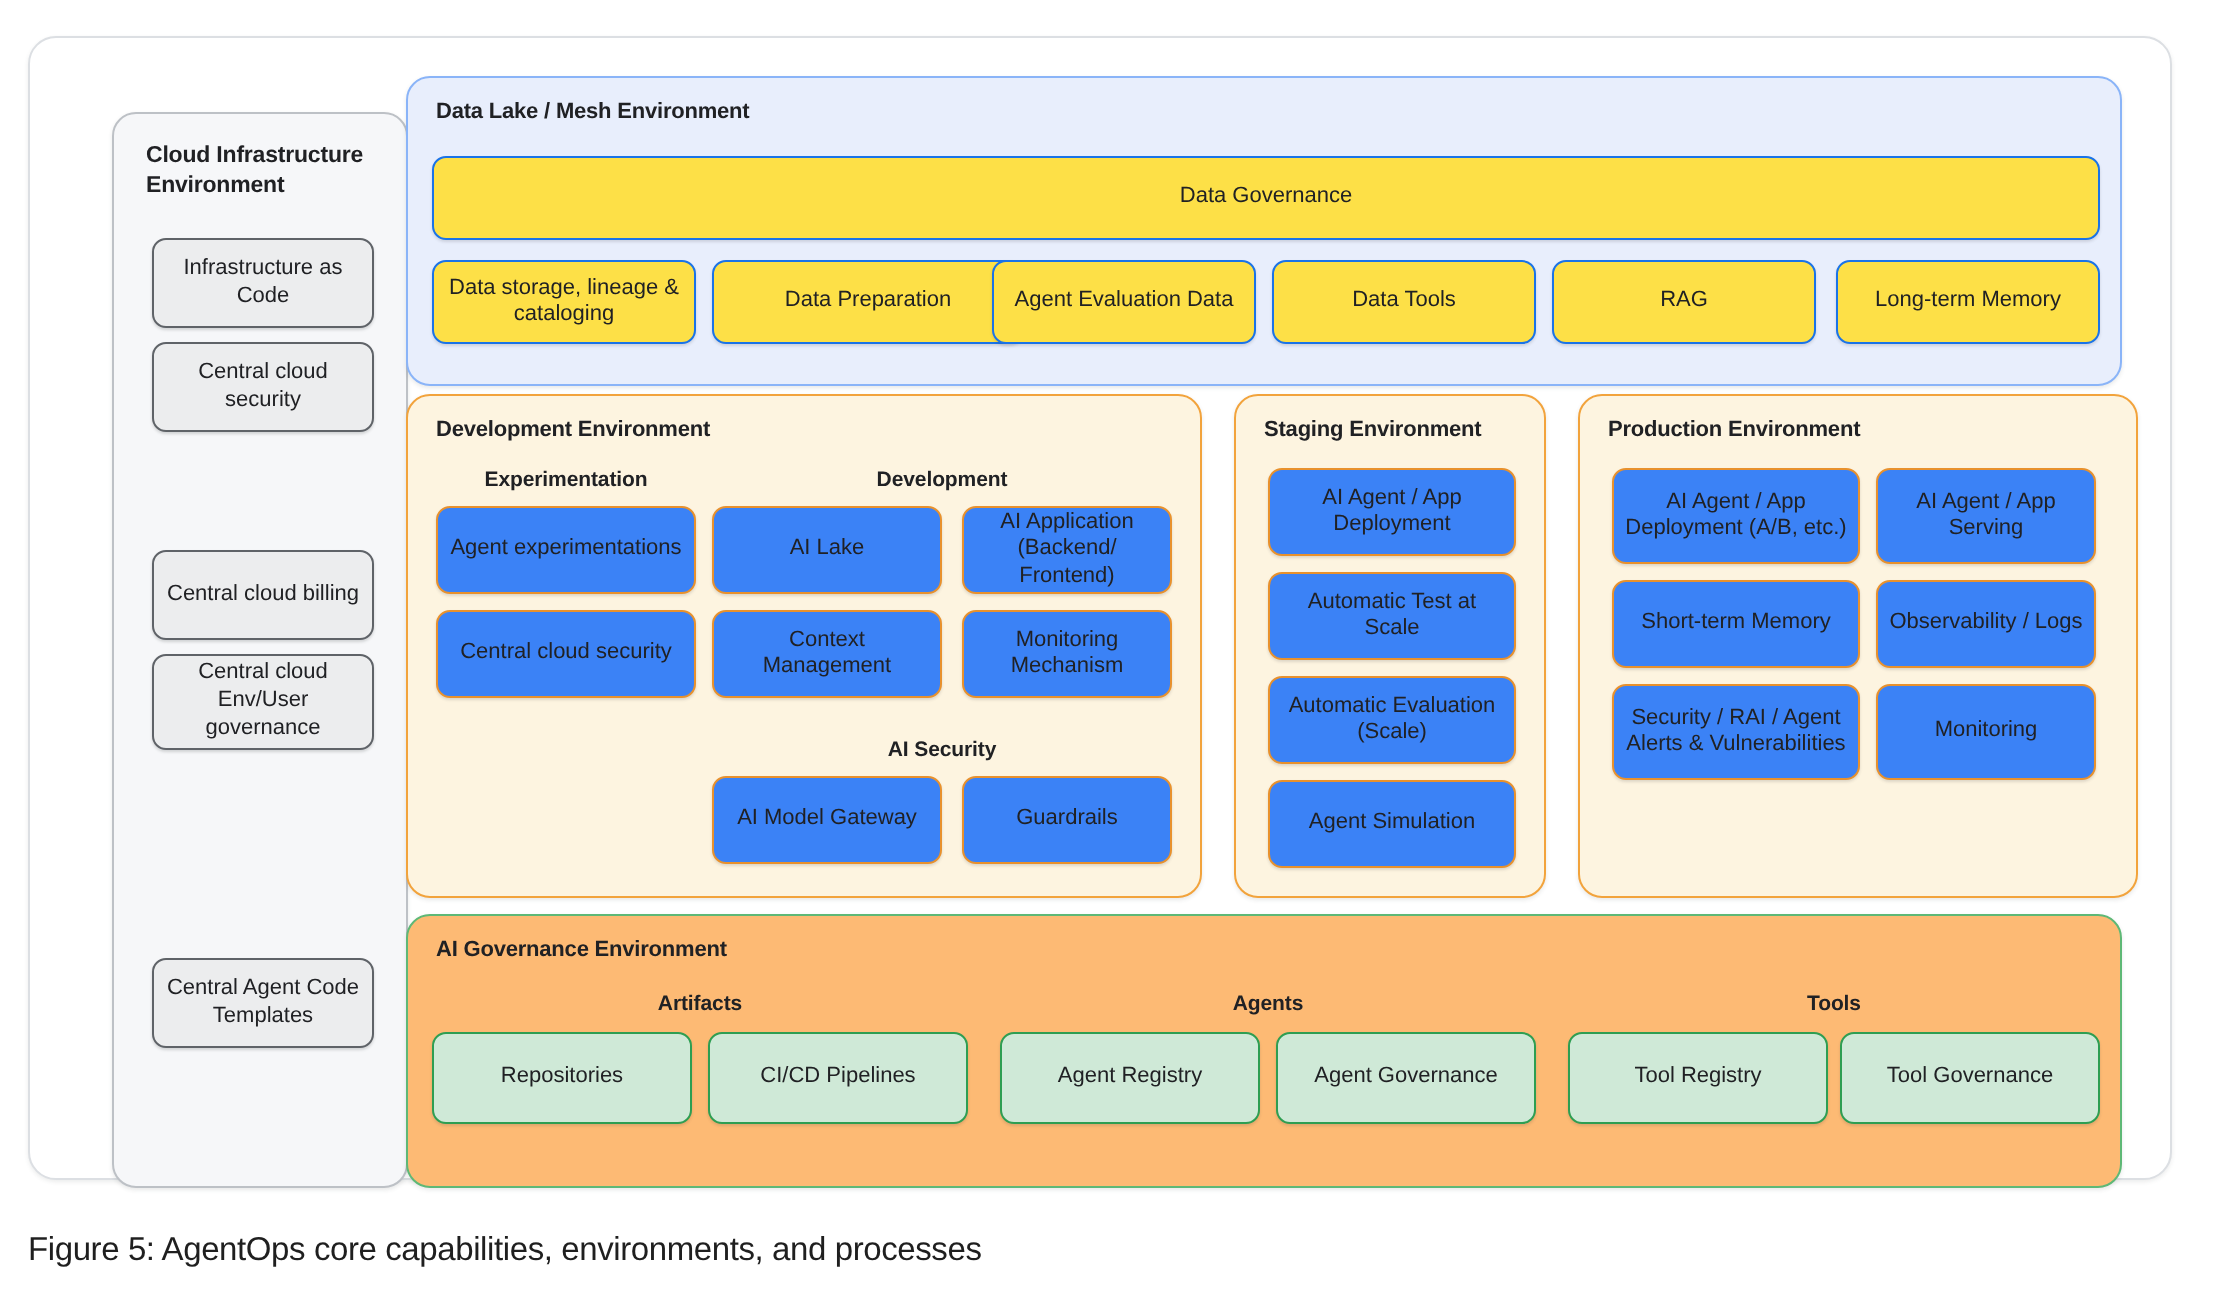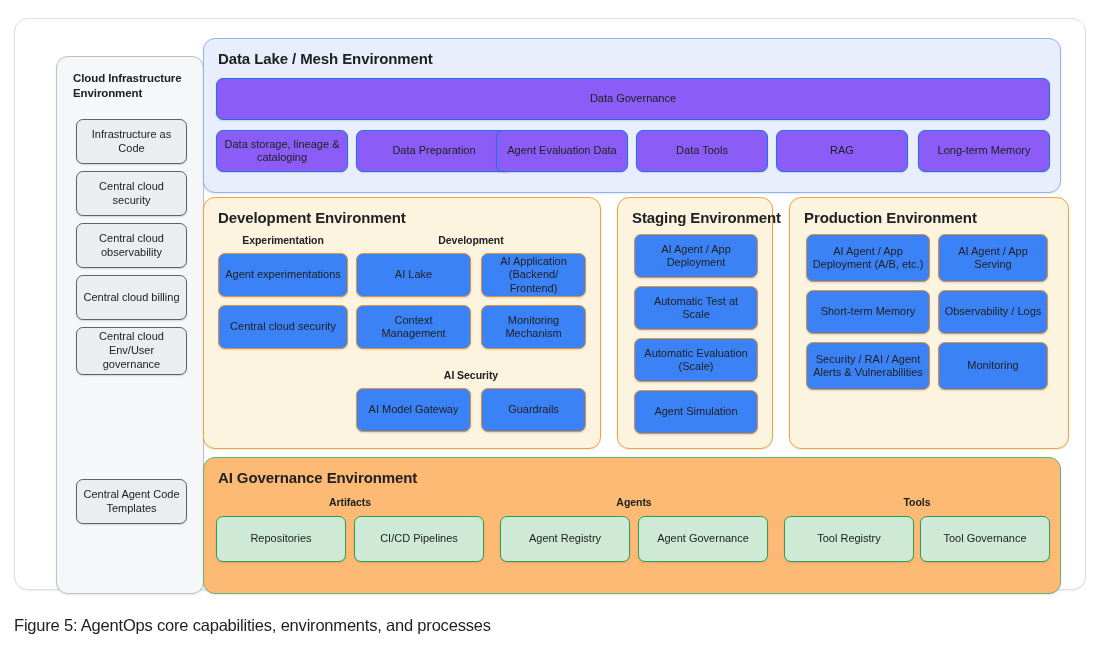--- a/index.html
+++ b/index.html
@@ -74,21 +74,21 @@
   .panel {
     position: absolute;
     border-radius: 12px;
     box-sizing: border-box;
     box-shadow: 0 1px 2px rgba(60,64,67,0.12);
   }
   .panel-title {
     position: absolute;
     left: 14px;
     top: 11px;
-    font-size: 15px;
+    font-size: 11px;
     font-weight: bold;
     letter-spacing: -0.1px;
     white-space: nowrap;
   }
   .group-label {
     position: absolute;
     font-size: 10.5px;
     font-weight: bold;
     text-align: center;
     letter-spacing: -0.05px;
@@ -106,21 +106,21 @@
     border-radius: 7px;
     display: flex;
     align-items: center;
     justify-content: center;
     text-align: center;
     font-size: 11px;
     line-height: 1.22;
     padding: 2px 5px;
     box-shadow: 0 1px 1.5px rgba(60,64,67,0.16);
   }
-  .node-blue  { background: #8b5cf6; border: 1.4px solid #1a73e8; }
+  .node-blue  { background: #fde047; border: 1.4px solid #1a73e8; }
   .node-amber { background: #3b82f6; border: 1.4px solid #e8912d; }
   .node-green { background: #cfe9d7; border: 1.4px solid #2e9e52; }
 
   
   .caption {
     position: absolute;
     left: 14px;
     top: 616px;
     font-size: 16.5px;
     letter-spacing: -0.2px;
@@ -131,21 +131,20 @@
 </head>
 <body>
 
 <div class="figure-frame">
 
   <div class="sidebar">
     <div class="sidebar-title">Cloud Infrastructure Environment</div>
 
     <div class="side-box" style="top:62px;  height:45px;">Infrastructure as Code</div>
     <div class="side-box" style="top:114px; height:45px;">Central cloud security</div>
-    <div class="side-box" style="top:166px; height:45px;">Central cloud observability</div>
     <div class="side-box" style="top:218px; height:45px;">Central cloud billing</div>
     <div class="side-box" style="top:270px; height:48px;">Central cloud Env/User governance</div>
     <div class="side-box" style="top:422px; height:45px;">Central Agent Code Templates</div>
   </div>
 
   <div class="panel panel-blue" style="left:188px; top:19px; width:858px; height:155px;">
     <div class="panel-title">Data Lake / Mesh Environment</div>
 
     <div class="node node-blue" style="left:12px; top:39px; width:834px; height:42px;">Data Governance</div>
 

